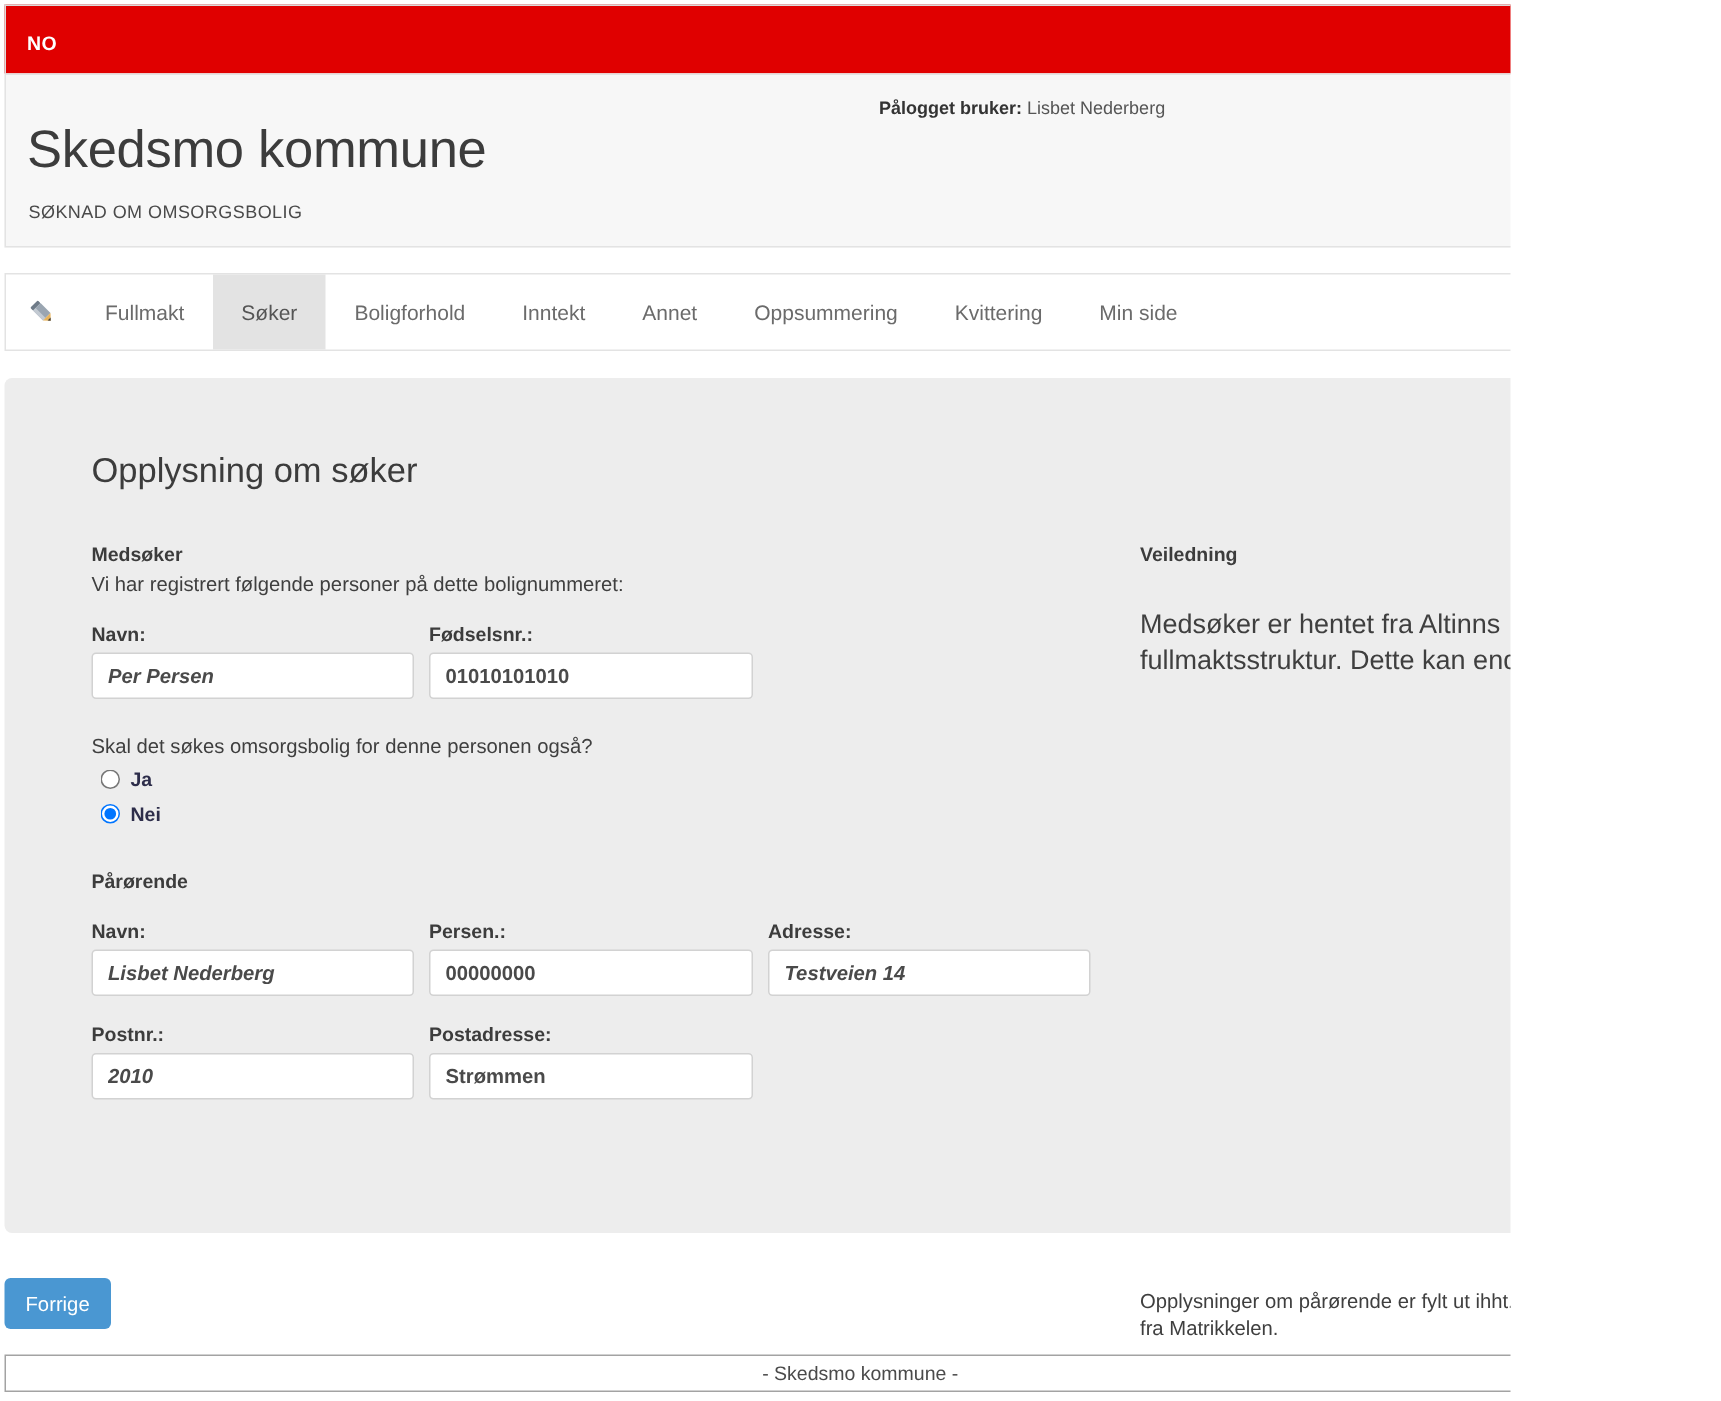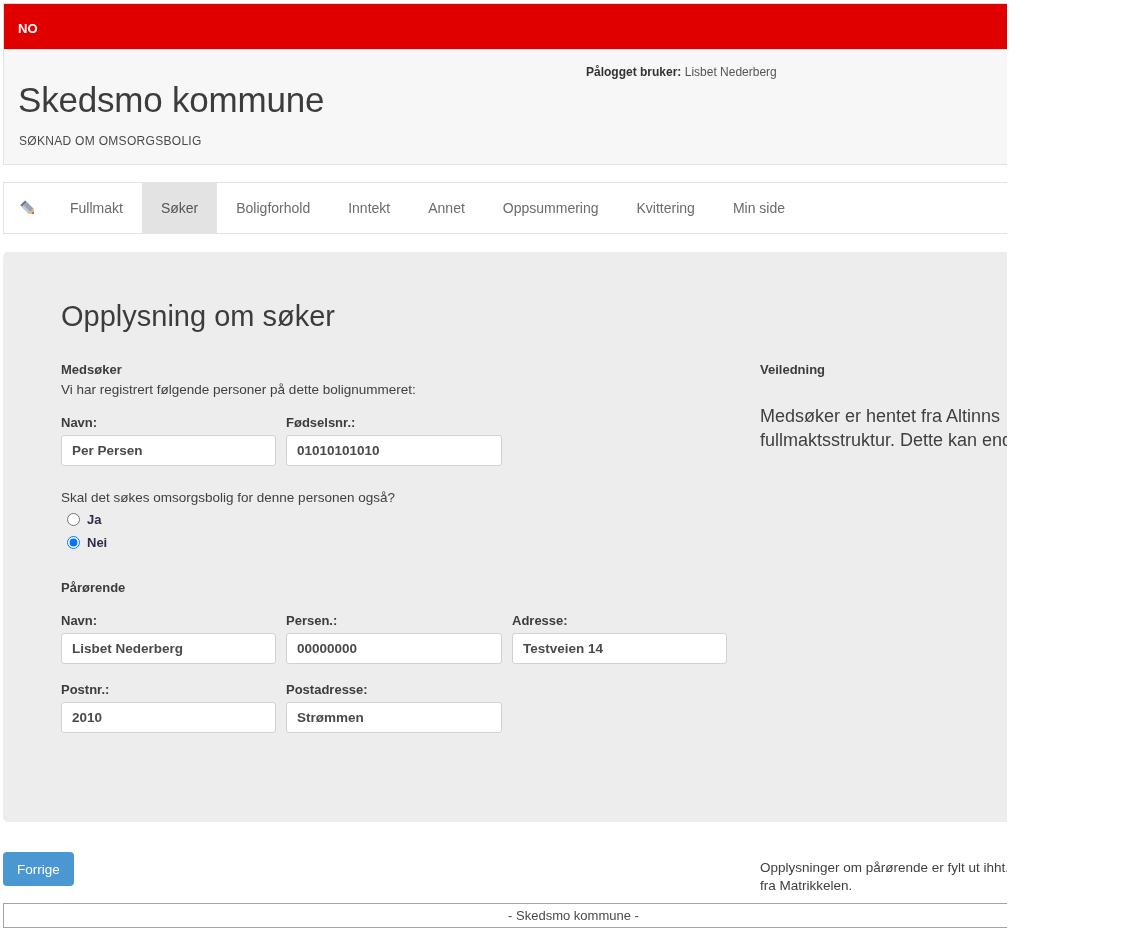--- a/index.html
+++ b/index.html
@@ -65,21 +65,21 @@
   .tab.active { background: #e3e3e3; color: #555; }
 
   
   .content {
     position: absolute; left: 3px; top: 252px; width: 1141px; height: 570px;
     background: #ededed;
     border-radius: 5px;
   }
   .content h2 {
     position: absolute; left: 58px; top: 48px; margin: 0;
-    font-size: 29px; font-weight: normal; color: #3c3c3c;
+    font-size: 23px; font-weight: normal; color: #3c3c3c;
   }
 
   .form-col { position: absolute; left: 58px; top: 110px; width: 670px; }
   .guide-col { position: absolute; left: 757px; top: 110px; width: 360px; }
 
   .sec-title { font-size: 13px; font-weight: bold; color: #3c3c3c; margin: 0 0 5px 0; }
   .sec-desc  { font-size: 13.5px; color: #3f3f3f; margin: 0; }
 
   .field-row { display: flex; margin-top: 18px; }
   .field { margin-right: 10px; }
@@ -88,21 +88,21 @@
     margin-bottom: 5px;
   }
   .field input {
     display: block; height: 31px; width: 215px;
     border: 1px solid #d2d2d2; border-radius: 3px; background: #fff;
     padding: 0 10px; font-size: 13.5px; font-weight: bold; color: #4a4a4a;
     font-family: "Liberation Sans", sans-serif;
     outline: none;
   }
   .field.w216 input { width: 216px; }
-  .field.w215 input { width: 215px; }
+  .field.w215 input { width: 215px; font-style: italic; }
 
   .q-text { font-size: 13.5px; color: #3f3f3f; margin: 24px 0 0 0; }
   .radio-row { display: flex; align-items: center; margin-top: 7px; }
   .radio-row + .radio-row { margin-top: 8px; }
   .radio-row input[type=radio] { margin: 0 7px 0 6px; width: 13px; height: 13px; }
   .radio-row label { font-size: 13px; font-weight: bold; color: #2d2d4a; cursor: pointer; }
 
   .gap-lg { height: 30px; }
 
   .guide-title { font-size: 13px; font-weight: bold; color: #3c3c3c; }

